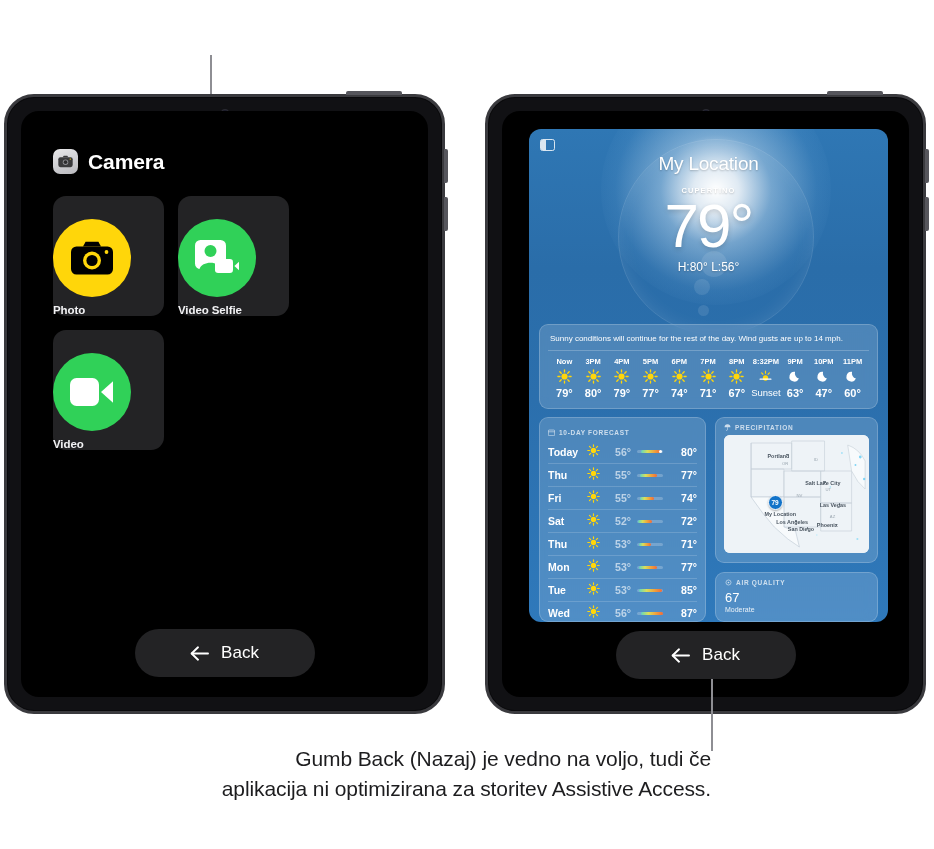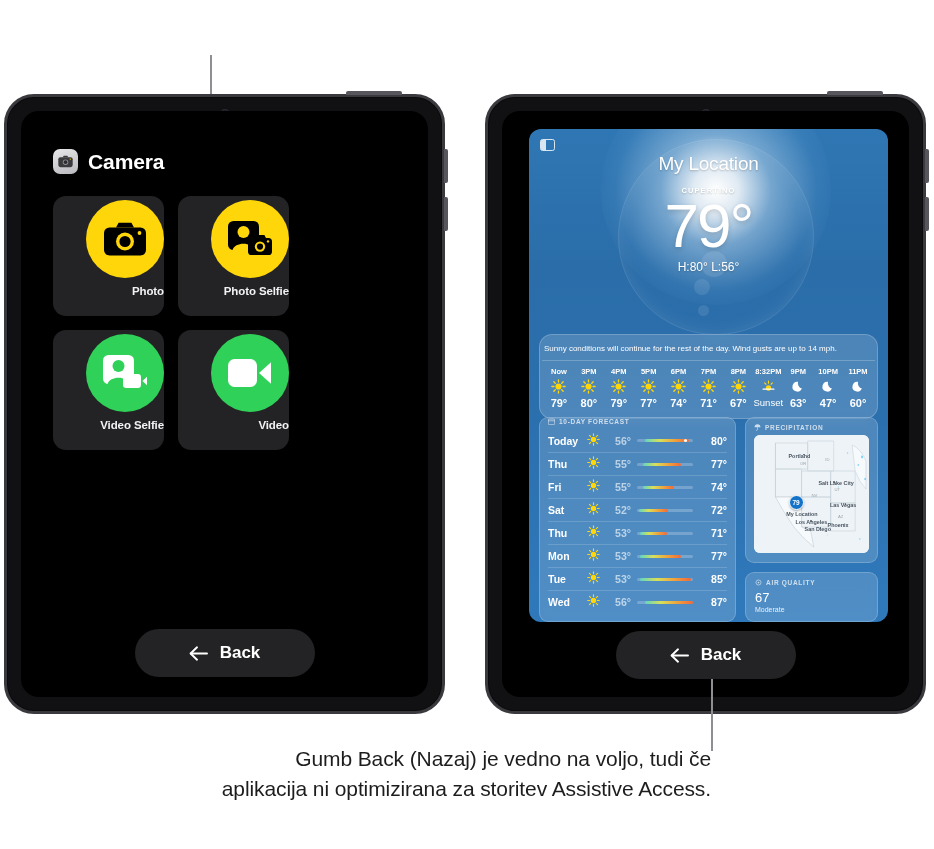--- a/index.html
+++ b/index.html
@@ -71,41 +71,41 @@
   }
   .app-title { color:#fff; font-size:21px; font-weight:700; letter-spacing:-0.1px; }
 
   .tile-grid {
     display:flex; flex-wrap:wrap; gap:14px;
     padding:22px 0 0 32px; width:366px;
   }
   .tile {
     width:111px; height:120px;
     background:#232325; border-radius:13px;
-    display:flex; flex-direction:column; align-items:flex-end;
-    justify-content:flex-start; padding-top:4px;
+    display:flex; flex-direction:column; align-items:flex-start;
+    justify-content:flex-start; padding-top:23px;
     cursor:pointer;
   }
   .tile-circle {
     width:78px; height:78px; border-radius:50%;
     display:flex; align-items:center; justify-content:center;
   }
   .tile-label {
     margin-top:7px; color:#f2f2f4; font-size:11.5px; font-weight:700;
     letter-spacing:-0.1px; text-align:center;
   }
 
   .back-btn {
     position:absolute; bottom:20px; left:50%; transform:translateX(-50%);
     width:180px; height:48px; border-radius:24px;
     background:#232325;
     display:flex; align-items:center; justify-content:center; gap:12px;
     cursor:pointer;
   }
-  .back-label { color:#fff; font-size:17px; font-weight:700; }
+  .back-label { color:#fff; font-size:17px; font-weight:400; }
 
   
   #screen-right {
     position:absolute; left:14px; top:14px; right:14px; bottom:14px;
     background:#000; border-radius:18px; overflow:hidden;
   }
   #weather-window {
     position:absolute; left:27px; top:18px; width:359px; height:493px;
     border-radius:12px; overflow:hidden;
     background:linear-gradient(180deg,#2f77b4 0%,#2a6da9 28%,#2b6fad 55%,#2f79bb 100%);
@@ -152,37 +152,37 @@
   .w-cond { font-size:12px; margin-top:-4px; text-shadow:0 1px 2px rgba(0,0,0,.22); }
   .w-hl   { font-size:12px; margin-top:1px; text-shadow:0 1px 2px rgba(0,0,0,.22); }
 
   .panel {
     background:rgba(255,255,255,.16);
     border:0.5px solid rgba(255,255,255,.20);
     border-radius:9px;
     backdrop-filter:blur(6px);
   }
   #hourly-panel {
-    position:absolute; left:10px; right:10px; top:205px; padding:7px 2px 8px;border-radius:13px;
+    position:absolute; left:10px; right:10px; top:195px; padding:7px 8px 8px;
   }
   .hourly-summary {
     color:#fff; font-size:8px; line-height:11px; padding:1px 2px 6px;
     border-bottom:0.5px solid rgba(255,255,255,.22);
   }
   .hourly-row { display:flex; justify-content:space-between; padding:6px 2px 1px; }
   .hour-col { display:flex; flex-direction:column; align-items:center; gap:3px; width:30px; }
   .hour-time { color:#fff; font-size:7.5px; font-weight:700; }
   .hour-temp { color:#fff; font-size:11px; font-weight:600; }
   .hour-temp.sunset { font-size:9.5px; font-weight:500; }
 
   #lower-grid {
     position:absolute; left:10px; right:10px; top:288px; bottom:0;
     display:flex; gap:9px;
   }
-  #forecast-panel { width:197px; padding:0 8px 0; overflow:hidden; }
+  #forecast-panel { width:167px; padding:11px 8px 0; overflow:hidden; }
   #right-col { flex:1; display:flex; flex-direction:column; gap:9px; }
   #precip-panel { padding:6px 8px 8px; height:152px; }
   #aq-panel { padding:6px 9px 8px; flex:1; }
 
   .panel-head {
     display:flex; align-items:center; gap:4px;
     color:rgba(255,255,255,.72); font-size:6.5px; font-weight:700; letter-spacing:.7px;
     padding-bottom:4px;
   }
   .fc-row {
@@ -260,35 +260,20 @@
               <rect x="0" y="5.5" width="42" height="28" rx="5.5" fill="#000"></rect>
               <path d="M12 5.5 L14.6 0.8 H27.4 L30 5.5 Z" fill="#000"></path>
               <circle cx="21" cy="19.5" r="9" fill="#FFD60A"></circle>
               <circle cx="21" cy="19.5" r="5.6" fill="#000"></circle>
               <circle cx="35.5" cy="11" r="1.9" fill="#FFD60A"></circle>
             </svg>
           </div>
           <div class="tile-label">Photo</div>
         </div>
 
-        <div class="tile">
-          <div class="tile-circle" style="background:#FFD60A;">
-            <svg width="44" height="36" viewBox="0 0 44 36" aria-hidden="true">
-              <rect x="0" y="0" width="31" height="29" rx="5.5" fill="#000"></rect>
-              <circle cx="15.5" cy="11" r="6" fill="#FFD60A"></circle>
-              <path d="M4.6 29 C6.6 20.6 24.4 20.6 26.4 29 Z" fill="#FFD60A"></path>
-              <rect x="20" y="17" width="24" height="17" rx="3.6" fill="#000"></rect>
-              <path d="M26 17 L27.6 13.9 H36.4 L38 17 Z" fill="#000"></path>
-              <circle cx="32" cy="25.6" r="5.2" fill="#FFD60A"></circle>
-              <circle cx="32" cy="25.6" r="3.1" fill="#000"></circle>
-              <circle cx="40" cy="20.4" r="1.2" fill="#FFD60A"></circle>
-            </svg>
-          </div>
-          <div class="tile-label">Photo Selfie</div>
-        </div>
 
         <div class="tile">
           <div class="tile-circle" style="background:#30D158;">
             <svg width="44" height="36" viewBox="0 0 44 36" aria-hidden="true">
               <rect x="0" y="0" width="31" height="29" rx="5.5" fill="#fff"></rect>
               <circle cx="15.5" cy="11" r="6" fill="#30D158"></circle>
               <path d="M4.6 29 C6.6 20.6 24.4 20.6 26.4 29 Z" fill="#30D158"></path>
               <rect x="20" y="19" width="18" height="14" rx="3.2" fill="#fff"></rect>
               <path d="M39.4 26 L44 21.8 V30.2 Z" fill="#fff"></path>
             </svg>

